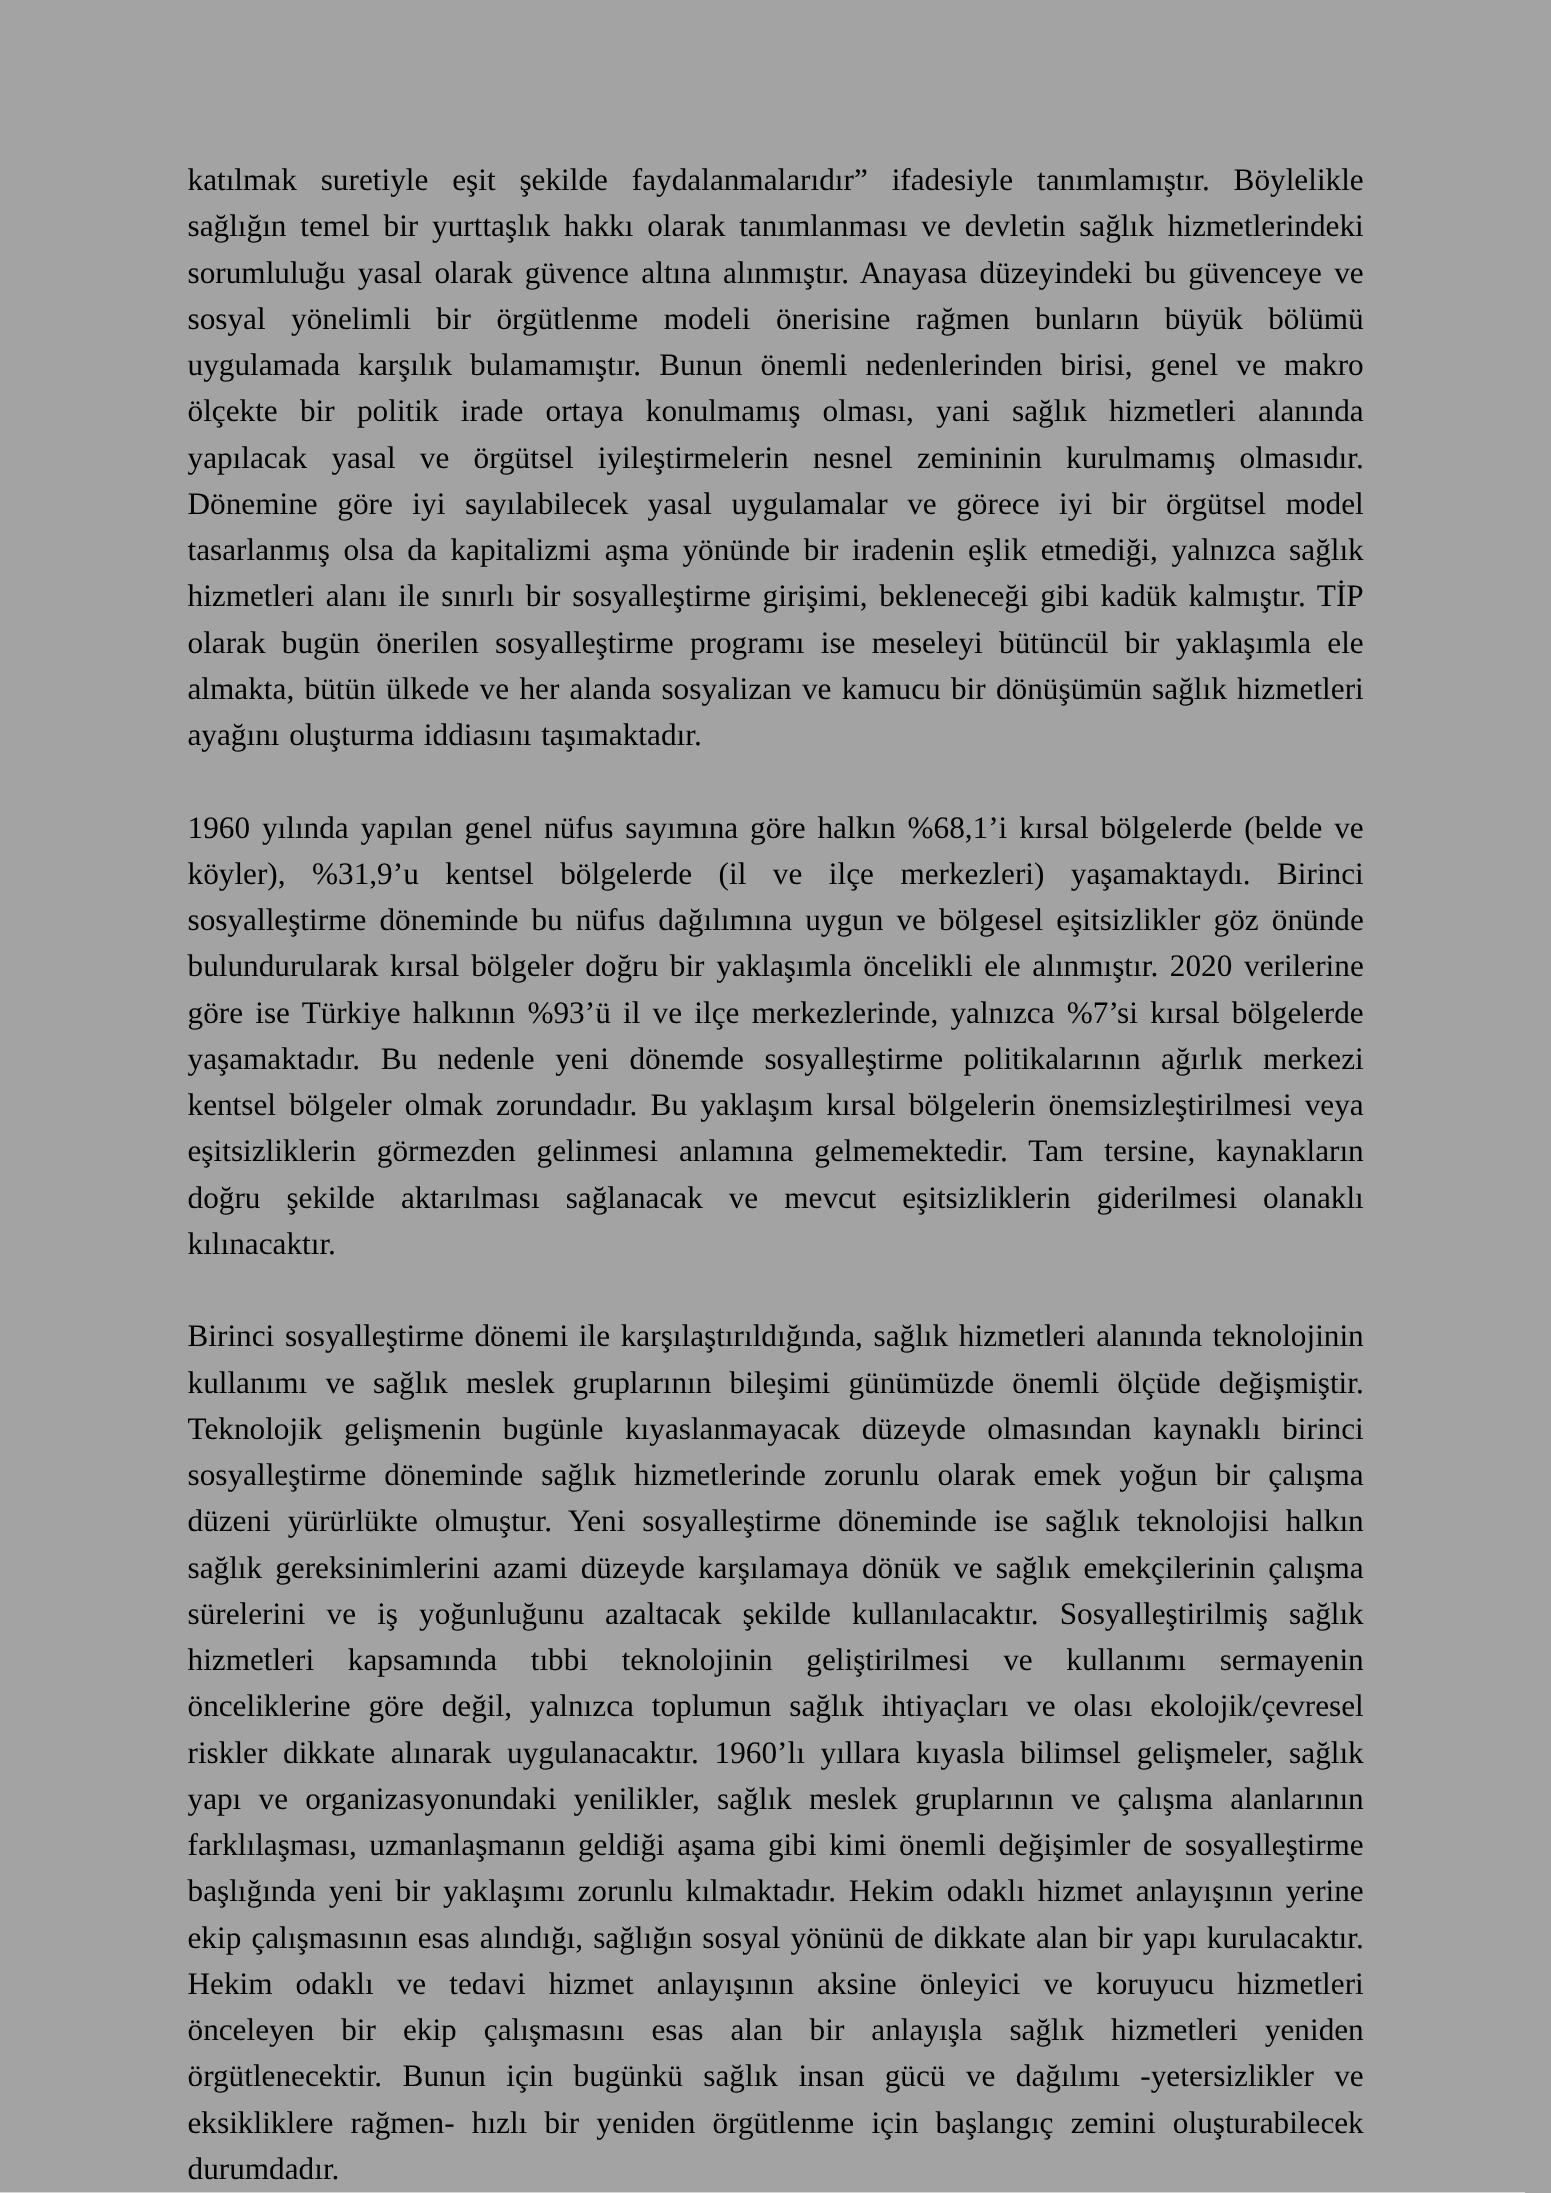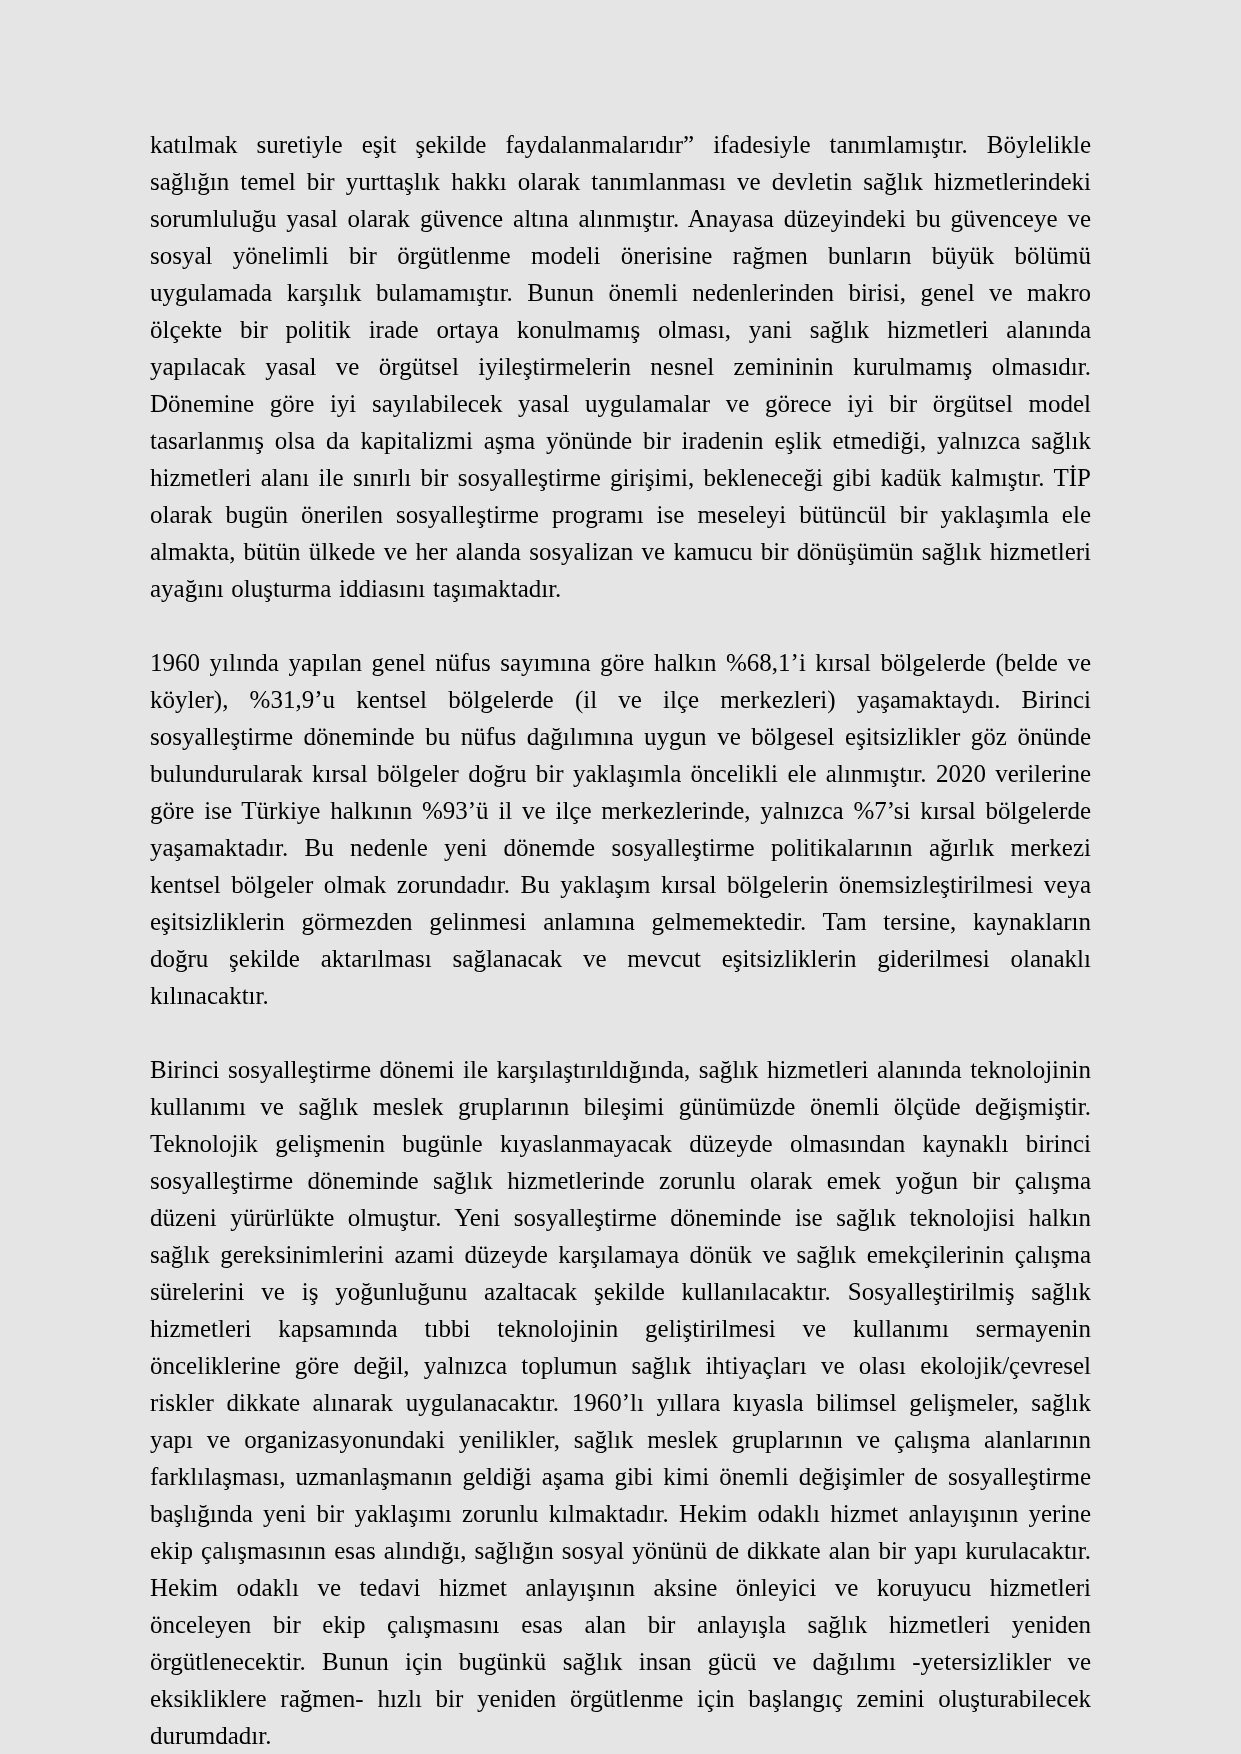--- a/index.html
+++ b/index.html
@@ -5,21 +5,21 @@
     html, body {
       margin: 0;
       padding: 0;
       background: #ffffff;
     }
     .page {
       width: 1241px;
       height: 1754px;
       box-sizing: border-box;
       padding: 126px 150px 0 150px;
-      background: #e5e5e5;
+      background: #a3a3a3;
       font-family: "Liberation Serif", serif;
       font-size: 25px;
       line-height: 37px;
       color: #000000;
       overflow: hidden;
     }
     .para {
       text-align: justify;
       margin: 0 0 37px 0;
       word-spacing: 0.06em;

